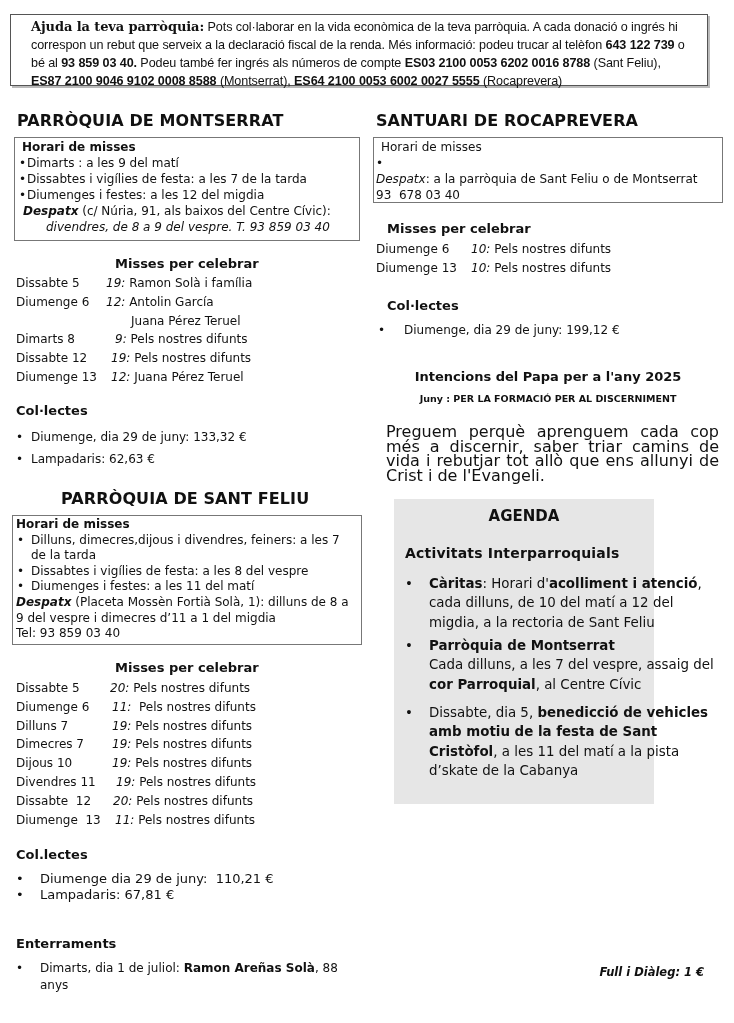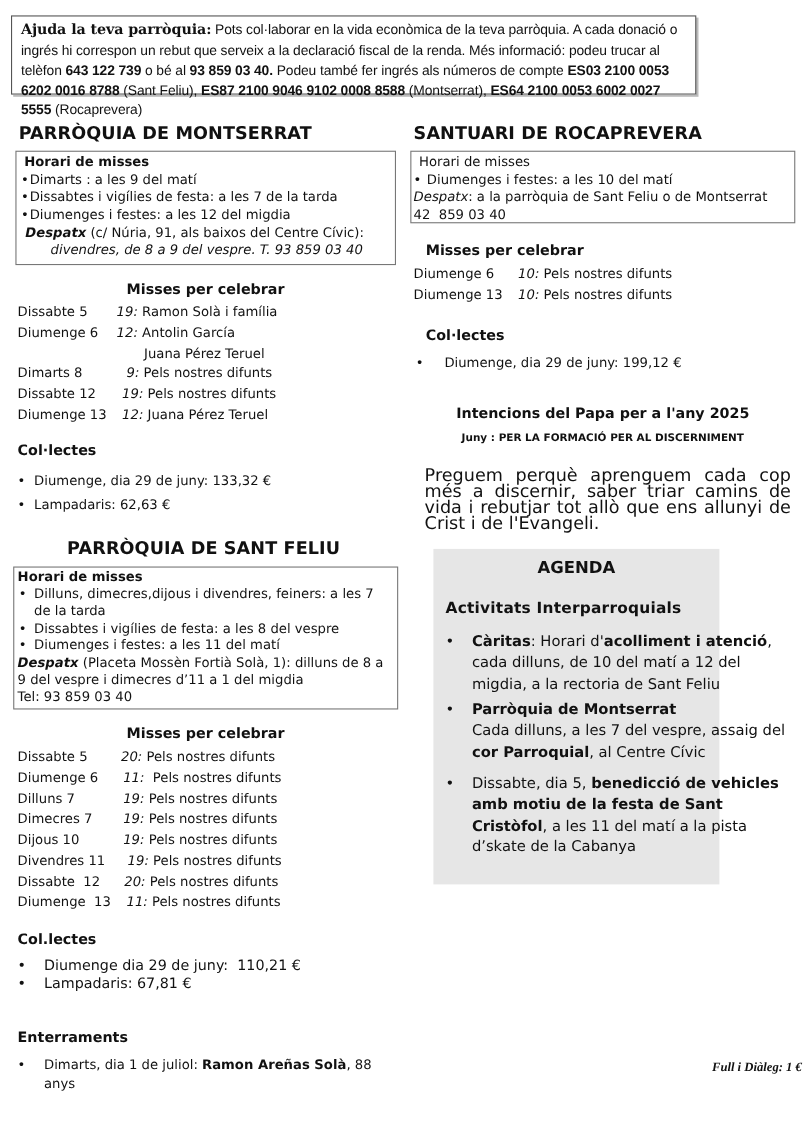--- a/index.html
+++ b/index.html
@@ -1,21 +1,21 @@
 <!DOCTYPE html>
 <html><head>
   <meta charset="utf-8">
   <style>
     html, body { margin: 0; padding: 0; background: #ffffff; }
     body { width: 734px; height: 1023px; position: relative; overflow: hidden; color: #111; font-family: "DejaVu Sans", sans-serif; }
     .abs { position: absolute; }
     b, strong { font-weight: bold; }
 
     
-    .topbox { left: 10px; top: 14px; width: 623px; height: 72px; border: 1px solid #555; box-shadow: 2px 2px 0 #bbb; padding: 3px 8px; box-sizing: border-box;
+    .topbox { left: 10px; top: 14px; width: 698px; height: 72px; border: 1px solid #555; box-shadow: 2px 2px 0 #bbb; padding: 3px 20px; box-sizing: border-box;
       font-family: "Liberation Sans", sans-serif; font-size: 12.6px; line-height: 18px; letter-spacing: -0.1px; }
     .topbox .lead { font-family: "DejaVu Serif", serif; font-weight: bold; font-size: 13px; }
 
     .h1 { font-weight: bold; font-size: 16px; letter-spacing: 0.1px; }
     .schedbox { border: 1px solid #777; box-sizing: border-box; font-size: 12px; line-height: 16px; padding: 1px 4px; }
     .schedbox .hd { font-weight: bold; }
     .schedbox .li { display: flex; }
     .schedbox .li .dot { width: 8px; flex: none; }
     .h2 { font-weight: bold; font-size: 13px; }
     .mrow { display: flex; font-size: 12px; line-height: 18.8px; white-space: pre; }
@@ -74,24 +74,23 @@
       <span class="dot" style="width:15px">•</span>
       <span>Lampadaris: 62,63 €</span>
     </div>
 </div>
 
 <div class="abs h1" style="left:376px; top:111px;">SANTUARI DE ROCAPREVERA</div>
 <div class="abs schedbox" style="left:373px; top:137px; width:350px; height:66px; padding:1px 2px;">
   <div style="padding-left:5px;">Horari de misses</div>
   <div class="li">
       <span class="dot" style="width:12px">•</span>
-      <span>Diumenges i festes: a les 10 del matí</span>
     </div>
   <div><i>Despatx</i><span>: a la parròquia de Sant Feliu o de Montserrat</span></div>
-  <div style="white-space:pre">42  859 03 40</div>
+  <div style="white-space:pre">93  678 03 40</div>
 </div>
 <div class="abs h2" style="left:387px; top:221px;">Misses per celebrar</div>
 <div class="abs" style="left:376px; top:240px;">
   <div class="mrow"><span class="day" style="width:95px">Diumenge 6</span><span class="hr">10:</span><span> Pels nostres difunts</span></div>
   <div class="mrow"><span class="day" style="width:95px">Diumenge 13</span><span class="hr">10:</span><span> Pels nostres difunts</span></div>
 </div>
 <div class="abs h2" style="left:387px; top:298px;">Col·lectes</div>
 <div class="abs" style="left:378px; top:321px;">
   <div class="bul">
       <span class="dot" style="width:26px">•</span>
@@ -161,13 +160,13 @@
   <div class="item" style="top:137px;">
       <span class="dot">•</span>
       <span><b>Parròquia de Montserrat</b><br><span>Cada dilluns, a les 7 del vespre, assaig del </span><b>cor Parroquial</b><span>, al Centre Cívic</span></span>
     </div>
   <div class="item" style="top:204px;">
       <span class="dot">•</span>
       <span><span>Dissabte, dia 5, </span><b>benedicció de vehicles amb motiu de la festa de Sant Cristòfol</b><span>, a les 11 del matí a la pista d’skate de la Cabanya</span></span>
     </div>
 </div>
 
-<div class="abs" style="right:5px; top:965px; font-weight:bold; font-style:italic; font-size:11.5px;font-family:Liberation Serif, serif;">Full i Diàleg: 1 €</div>
+<div class="abs" style="right:30px; top:965px; font-weight:bold; font-style:italic; font-size:11.5px;">Full i Diàleg: 1 €</div>
 
 </body></html>

